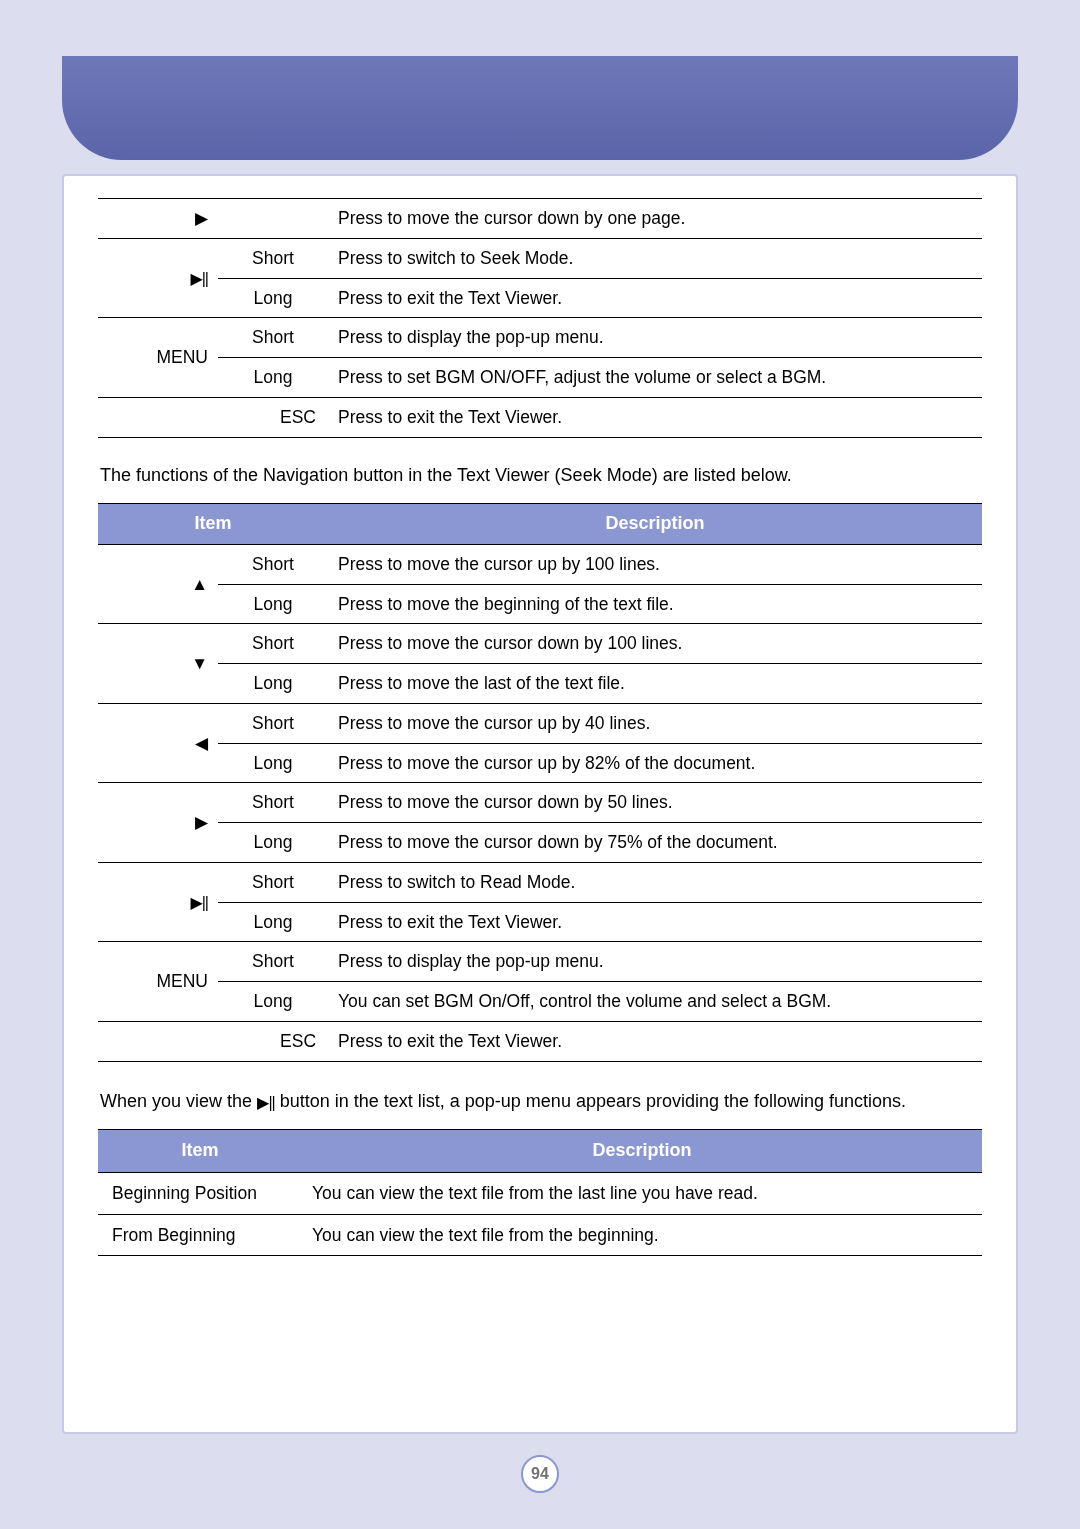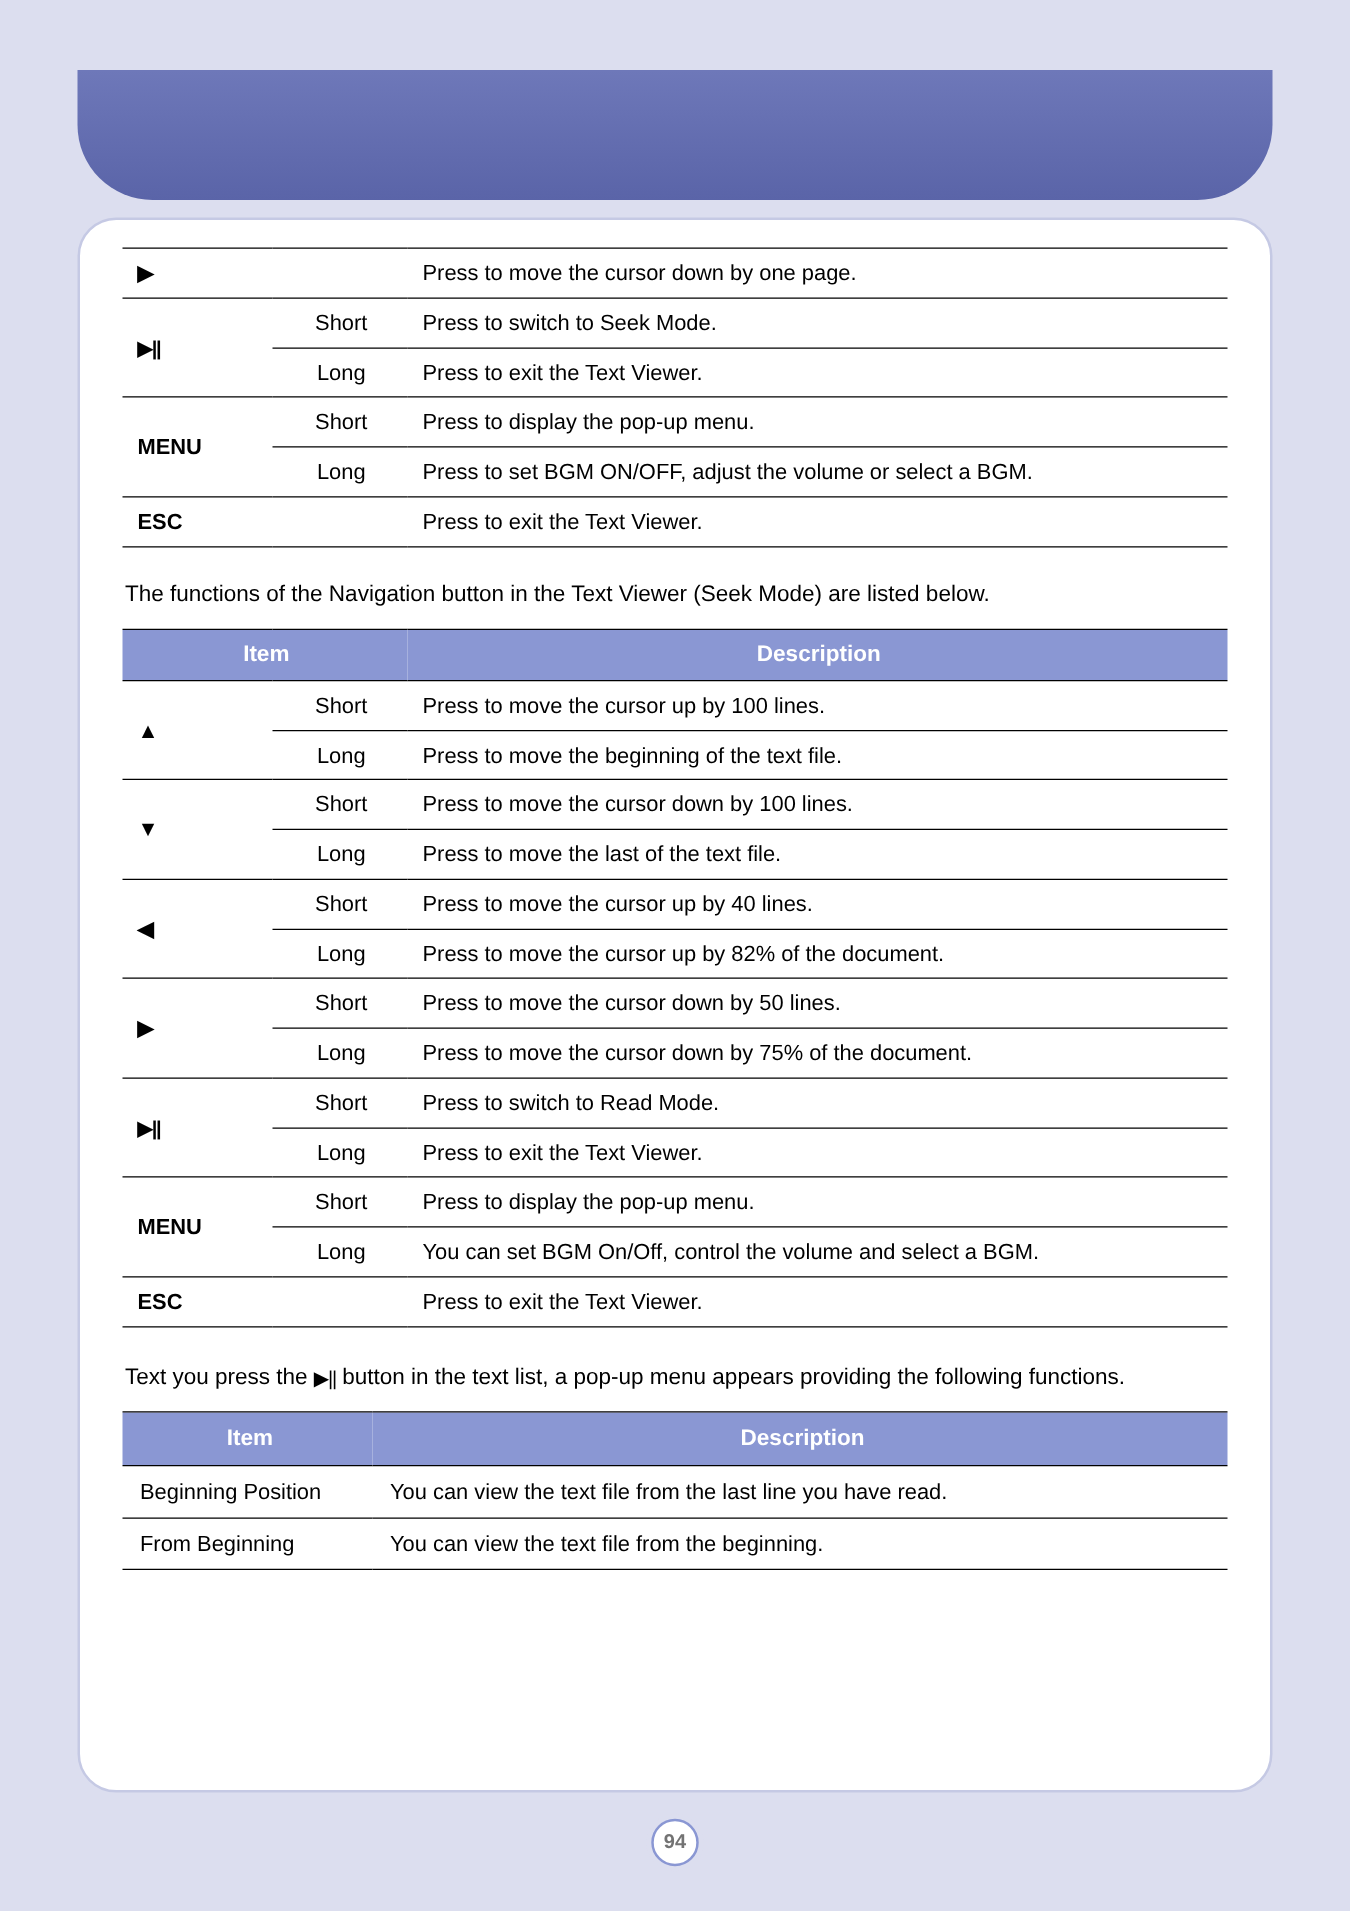--- a/index.html
+++ b/index.html
@@ -27,21 +27,21 @@
     border-radius: 0 0 60px 60px;
   }
   .content-card {
     position: absolute;
     top: 174px;
     left: 62px;
     right: 62px;
     bottom: 95px;
     background: #fff;
     border: 2px solid #c5c9e4;
-    border-radius: 31px;
+    border-radius: 4px;
     box-sizing: border-box;
     padding: 18px 34px 40px 34px;
   }
   .content-inner {
     padding-top: 4px;
   }
 
   table.func {
     width: 100%;
     border-collapse: collapse;
@@ -61,22 +61,22 @@
   table.func tr.headrow td {
     background: #8a97d3;
     color: #fff;
     font-weight: bold;
     font-size: 18px;
     text-align: center;
     border-top: 1px solid #000;
     border-bottom: 1px solid #000;
   }
   table.func td.icon-cell {
-    text-align: left;
-    font-weight: bold;
+    text-align: right;
+    font-weight: normal;
   }
   table.func td.label-cell {
     text-align: center;
   }
   table.func td.desc-cell {
     text-align: left;
   }
 
   .sym {
     font-size: 17px;
@@ -253,21 +253,21 @@
             <td class="desc-cell">You can set BGM On/Off, control the volume and select a BGM.</td>
           </tr>
           <tr>
             <td class="icon-cell" colspan="2">ESC</td>
             <td class="desc-cell">Press to exit the Text Viewer.</td>
           </tr>
         </tbody>
       </table>
 
       <div class="intro-text inline-sym">
-        <span>Text you press the </span><span class="sym playpause"></span><span> button in the text list, a pop-up menu appears providing the following functions.</span>
+        <span>When you view the </span><span class="sym playpause"></span><span> button in the text list, a pop-up menu appears providing the following functions.</span>
       </div>
 
       <table class="popup">
         <colgroup>
             <col class="p1">
             <col class="p2">
           </colgroup>
         <tbody>
           <tr class="headrow">
             <td>Item</td>

